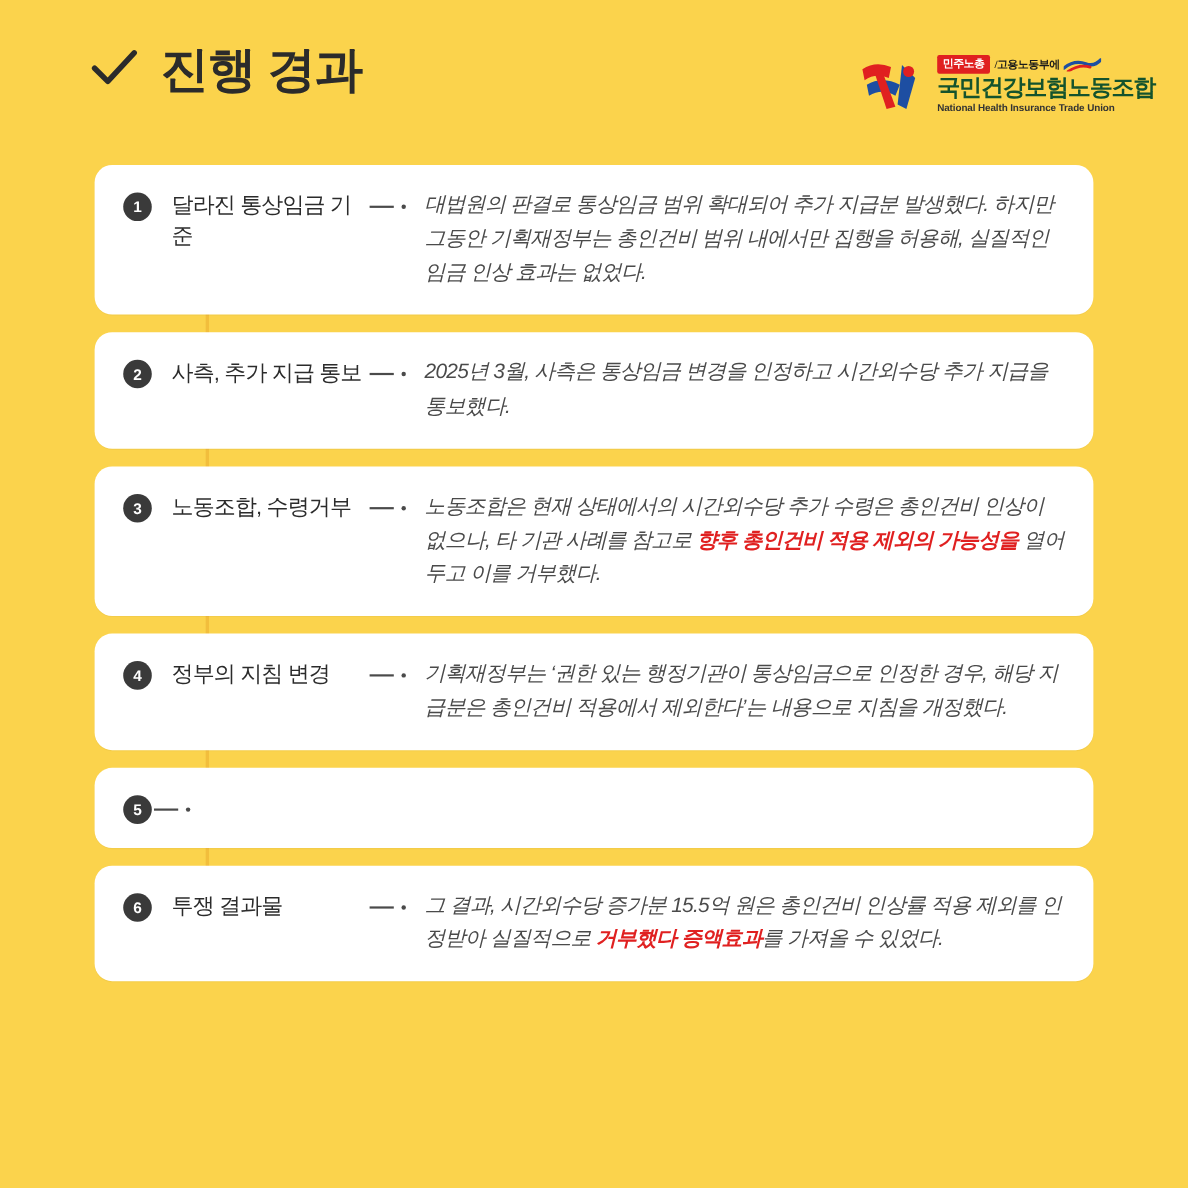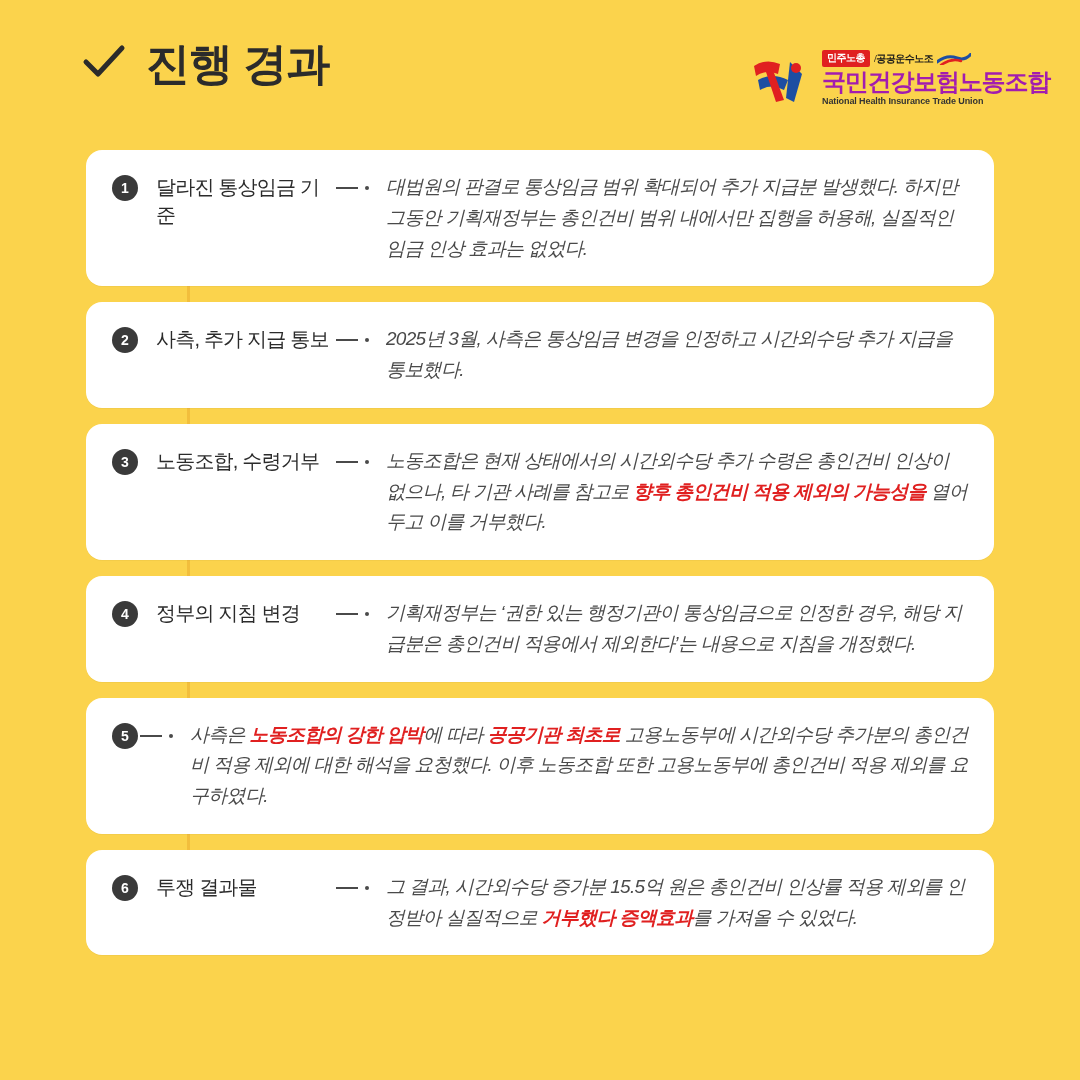--- a/index.html
+++ b/index.html
@@ -77,23 +77,23 @@
     color: #1a1a1a;
     font-weight: 700;
     letter-spacing: -0.5px;
     white-space: nowrap;
   }
   .ribbon-swoosh {
     width: 34px; height: 12px;
     display: block;
   }
   .logo-name {
-    font-size: 24px;
-    font-weight: 700;
-    color: #a21caf;
+    font-size: 21px;
+    font-weight: 700;
+    color: #14532d;
     letter-spacing: -1.2px;
     line-height: 1.05;
     white-space: nowrap;
   }
   .logo-name-en {
     font-size: 9px;
     font-weight: 600;
     color: #333;
     letter-spacing: -0.1px;
     margin-top: 2px;
@@ -205,21 +205,21 @@
         <path d="M4 10 Q16 2 30 8 L28 18 Q16 13 6 20 Z" fill="#E02020"></path>
         <path d="M8 24 Q22 16 38 24 L34 34 Q22 27 10 34 Z" fill="#1D4EA2"></path>
         <path d="M20 6 L34 44 L26 46 L14 10 Z" fill="#E02020"></path>
         <path d="M40 6 L52 18 L44 46 L36 42 Z" fill="#1D4EA2"></path>
         <circle cx="46" cy="12" r="5" fill="#E02020"></circle>
       </svg>
     </span>
     <div class="logo-text-wrap">
       <div class="logo-ribbon">
         <span class="ribbon-badge">민주노총</span>
-        <span class="ribbon-sub">/공공운수노조</span>
+        <span class="ribbon-sub">/고용노동부에</span>
         <span>
           <svg class="ribbon-swoosh" viewBox="0 0 34 12" aria-hidden="true">
             <path d="M0 9 Q10 1 20 5 Q28 8 34 1" stroke="#1D4EA2" stroke-width="3" fill="none" stroke-linecap="round"></path>
             <path d="M4 12 Q14 5 24 8" stroke="#E02020" stroke-width="2.5" fill="none" stroke-linecap="round"></path>
           </svg>
         </span>
       </div>
       <div class="logo-name">국민건강보험노동조합</div>
       <div class="logo-name-en">National Health  Insurance Trade Union</div>
     </div>
@@ -263,21 +263,20 @@
             <span class="conn-dot"></span>
           </div>
           <div class="desc"><span>기획재정부는 ‘권한 있는 행정기관이 통상임금으로 인정한 경우, 해당 지급분은 총인건비 적용에서 제외한다’는 내용으로 지침을 개정했다.</span></div>
         </div>
         <div class="card">
           <div class="step-num">5</div>
           <div class="connector">
             <span class="conn-dash"></span>
             <span class="conn-dot"></span>
           </div>
-          <div class="desc"><span>사측은 </span><span class="hl">노동조합의 강한 압박</span><span>에 따라 </span><span class="hl">공공기관 최초로</span><span> 고용노동부에 시간외수당 추가분의 총인건비 적용 제외에 대한 해석을 요청했다. 이후 노동조합 또한 고용노동부에 총인건비 적용 제외를 요구하였다.</span></div>
         </div>
         <div class="card">
           <div class="step-num">6</div>
           <div class="step-label">투쟁 결과물</div>
           <div class="connector">
             <span class="conn-dash"></span>
             <span class="conn-dot"></span>
           </div>
           <div class="desc"><span>그 결과, 시간외수당 증가분 15.5억 원은 총인건비 인상률 적용 제외를 인정받아 실질적으로 </span><span class="hl">거부했다 증액효과</span><span>를 가져올 수 있었다.</span></div>
         </div>

